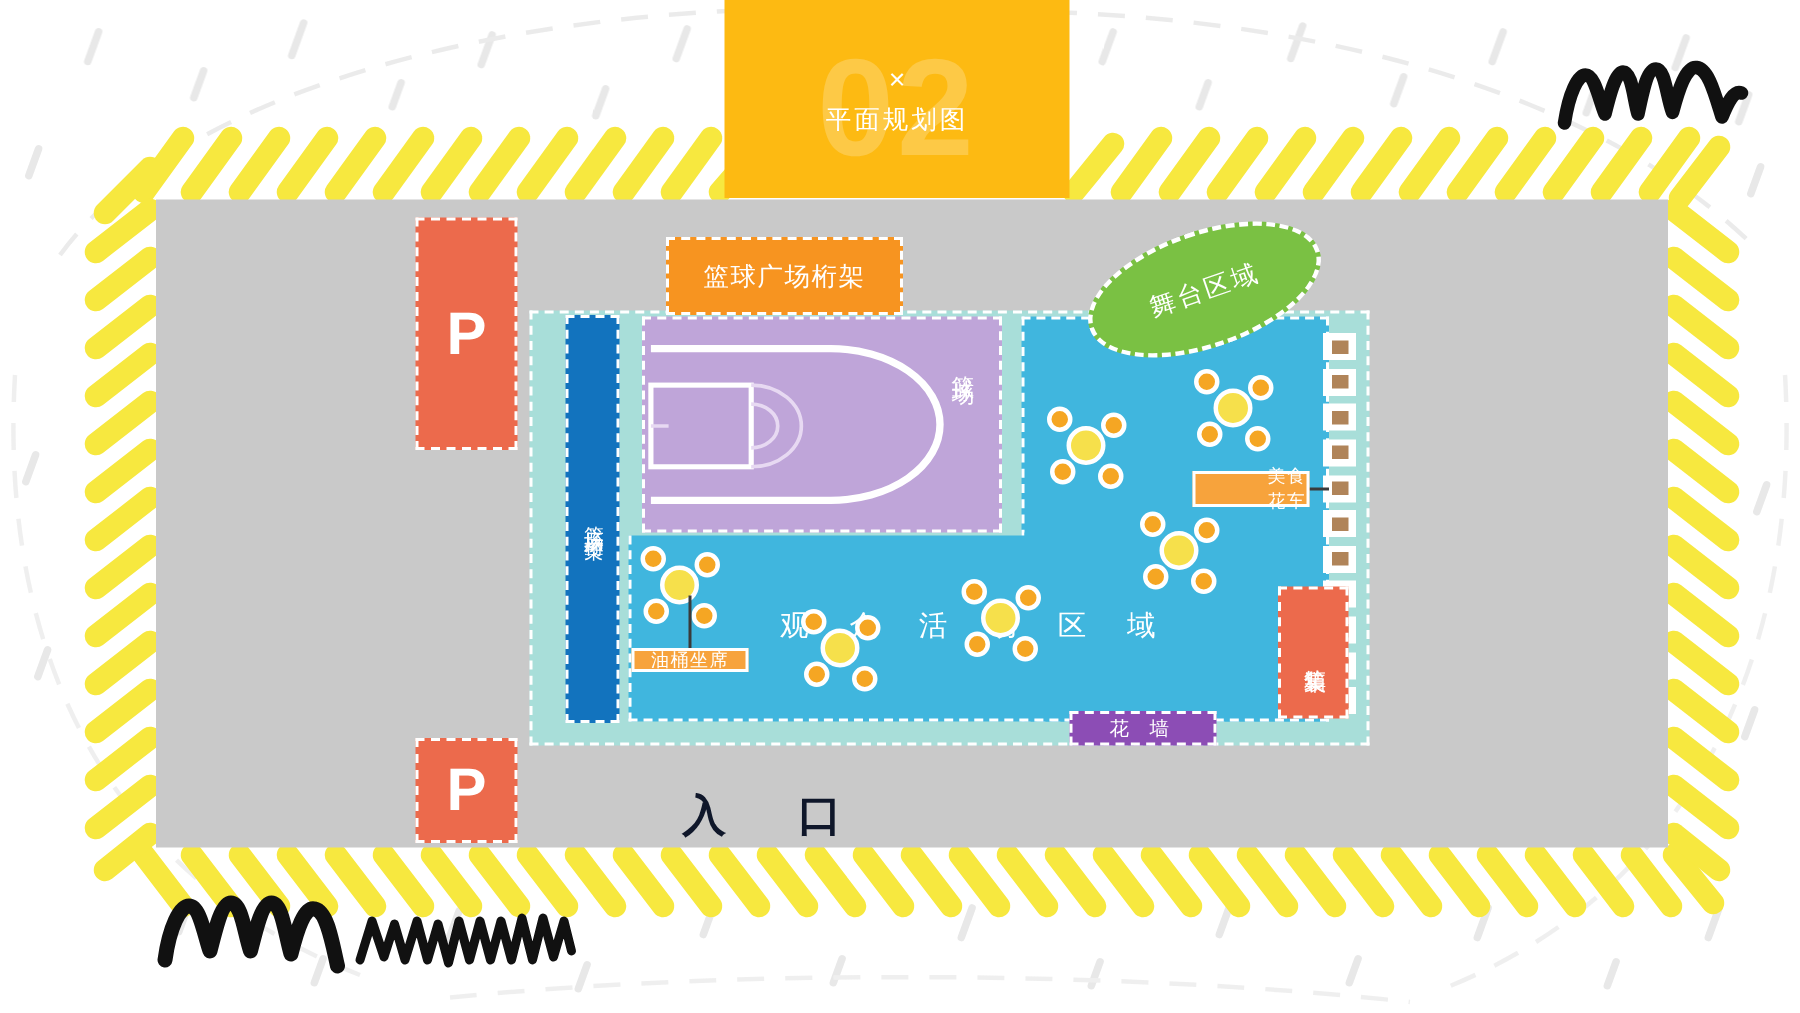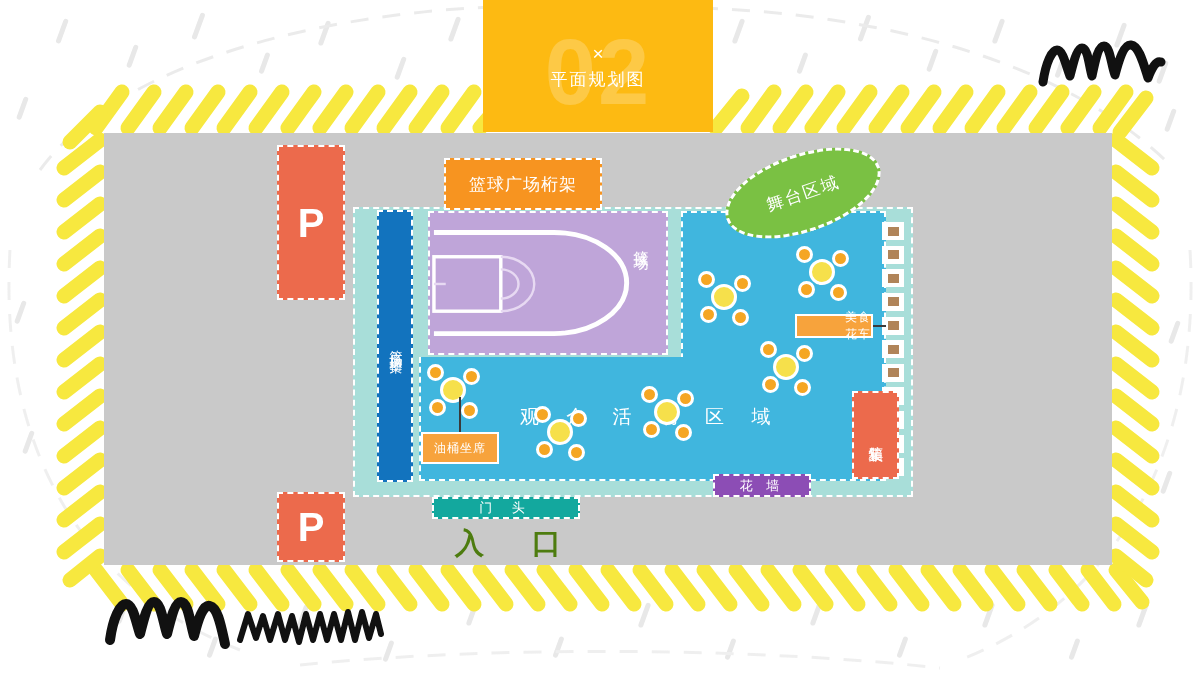--- a/index.html
+++ b/index.html
@@ -119,21 +119,21 @@
   
   .container-box{
     position:absolute;left:852px;top:391px;width:47px;height:88px;
     background:#EC6A4C;border:2px dashed #ffffff;box-sizing:border-box;
     display:flex;align-items:center;justify-content:center;
   }
   .container-box span{color:#ffffff;font-size:15px;writing-mode:vertical-rl;text-orientation:upright;line-height:1.35;}
 
   
   .lbl-oil{
-    position:absolute;left:421px;top:432px;width:78px;height:32px;
+    position:absolute;left:421px;top:432px;width:78px;height:16px;
     background:#F7A33C;border:2px solid #ffffff;box-sizing:border-box;
     display:flex;align-items:center;justify-content:center;
     color:#ffffff;font-size:12px;letter-spacing:1px;
   }
   .oil-leader{position:absolute;left:459px;top:397px;width:2px;height:36px;background:#3a3a3a;}
 
   
   .lbl-flowerwall{
     position:absolute;left:713px;top:474px;width:98px;height:23px;
     background:#8C4DB5;border:2px dashed #ffffff;box-sizing:border-box;
@@ -143,21 +143,21 @@
 
   
   .lbl-gate{
     position:absolute;left:432px;top:497px;width:148px;height:22px;
     background:#13A89E;border:2px dashed #ffffff;box-sizing:border-box;
     display:flex;align-items:center;justify-content:center;
     color:#ffffff;font-size:13px;letter-spacing:8px;
   }
   .entrance{
     position:absolute;left:455px;top:524px;
-    color:#4d7c0f;font-size:29px;font-weight:bold;letter-spacing:20px;white-space:nowrap;
+    color:#0f172a;font-size:29px;font-weight:bold;letter-spacing:20px;white-space:nowrap;
   }
 
   
   .park{
     background:#EC6A4C;border:2px dashed #ffffff;box-sizing:border-box;
     position:absolute;display:flex;align-items:center;justify-content:center;
     color:#ffffff;font-size:40px;font-weight:bold;line-height:1;
   }
   .park-top{left:277px;top:145px;width:68px;height:155px;}
   .park-bottom{left:277px;top:492px;width:68px;height:70px;}
@@ -480,16 +480,15 @@
 
   <div class="container-box">
     <span>集装箱</span>
   </div>
 
   <div class="oil-leader"></div>
   <div class="lbl-oil">油桶坐席</div>
 
   <div class="lbl-flowerwall">花 墙</div>
 
-  <div class="lbl-gate">门 头</div>
   <div class="entrance">入 口</div>
 
 </div>
 
 </body></html>

